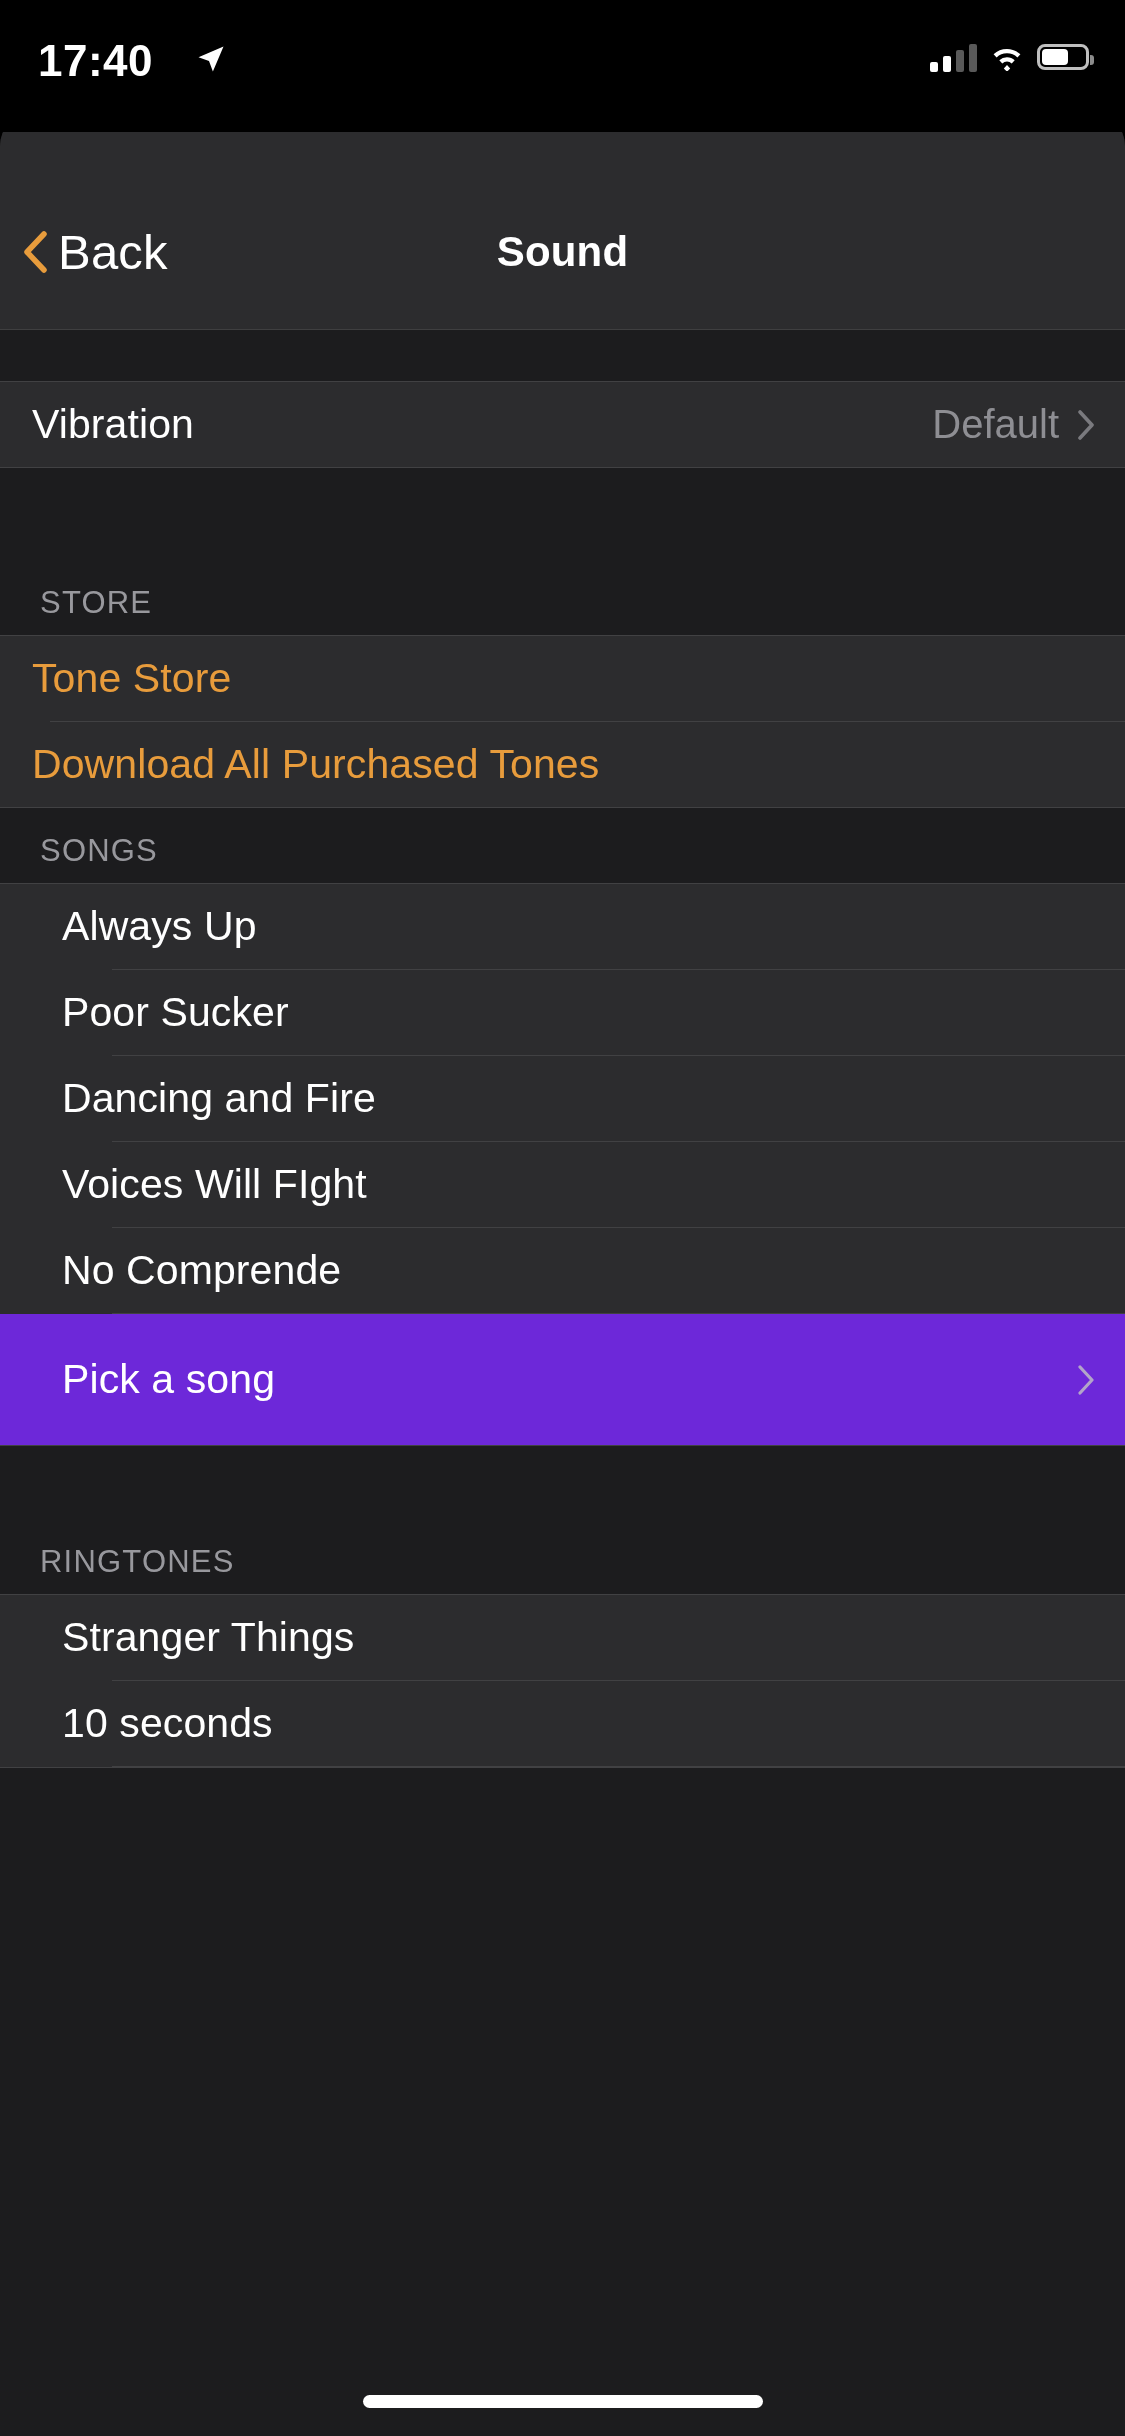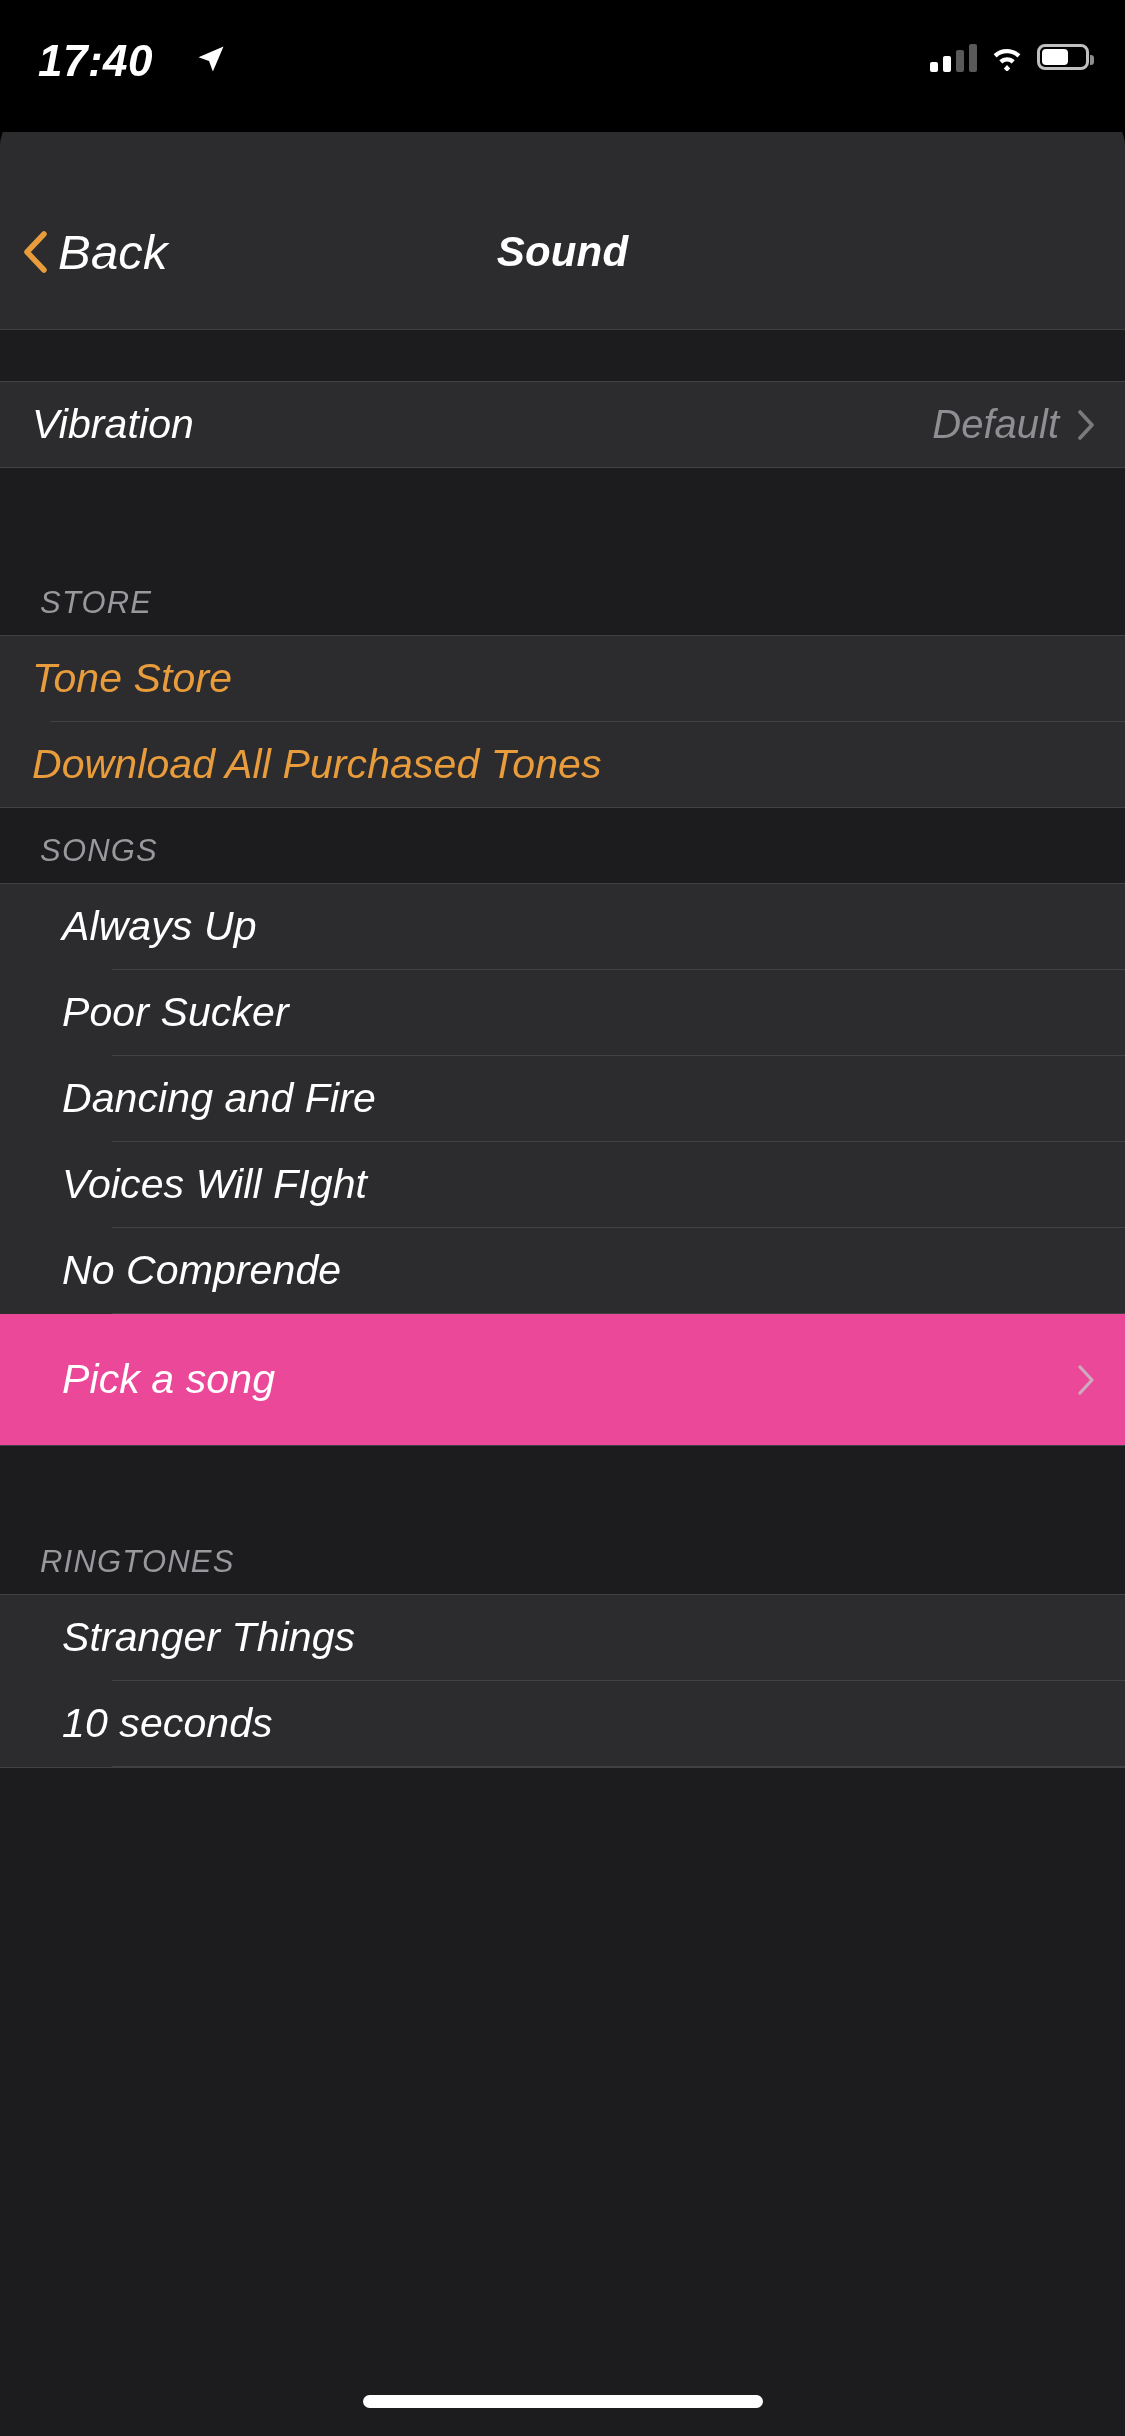--- a/index.html
+++ b/index.html
@@ -7,21 +7,20 @@
     width:1125px; height:2436px;
     background:#000;
     font-family:"Liberation Sans", sans-serif;
     overflow:hidden;
   }
   #screen {
     position:relative;
     width:1125px; height:2436px;
     background:#000;
     overflow:hidden;
-    font-style:italic;
   }
 
   
   .statusbar {
     position:absolute; top:0; left:0;
     width:1125px; height:132px;
     background:#000;
     z-index:60;
   }
   .sb-time {
@@ -106,21 +105,21 @@
     border-bottom:1px solid rgba(255,255,255,.10);
   }
   .row {
     position:relative;
     display:flex; align-items:center;
     height:85px;
     padding:0 30px 0 32px;
     background:#2c2c2e;
   }
   .row.indent { padding-left:62px; }
-  .row.highlight { background:#ec4899; }
+  .row.highlight { background:#6d28d9; }
   .row-label { font-size:41px; color:#fff; letter-spacing:.1px; }
   .row-label.accent { color:#e89c3c; }
   .row-right {
     margin-left:auto;
     display:flex; align-items:center; gap:18px;
   }
   .row-value { font-size:40px; color:#8e8e93; }
   .chev-right { width:18px; height:32px; opacity:.8; }
   .sep {
     height:1px; background:rgba(255,255,255,.10);

